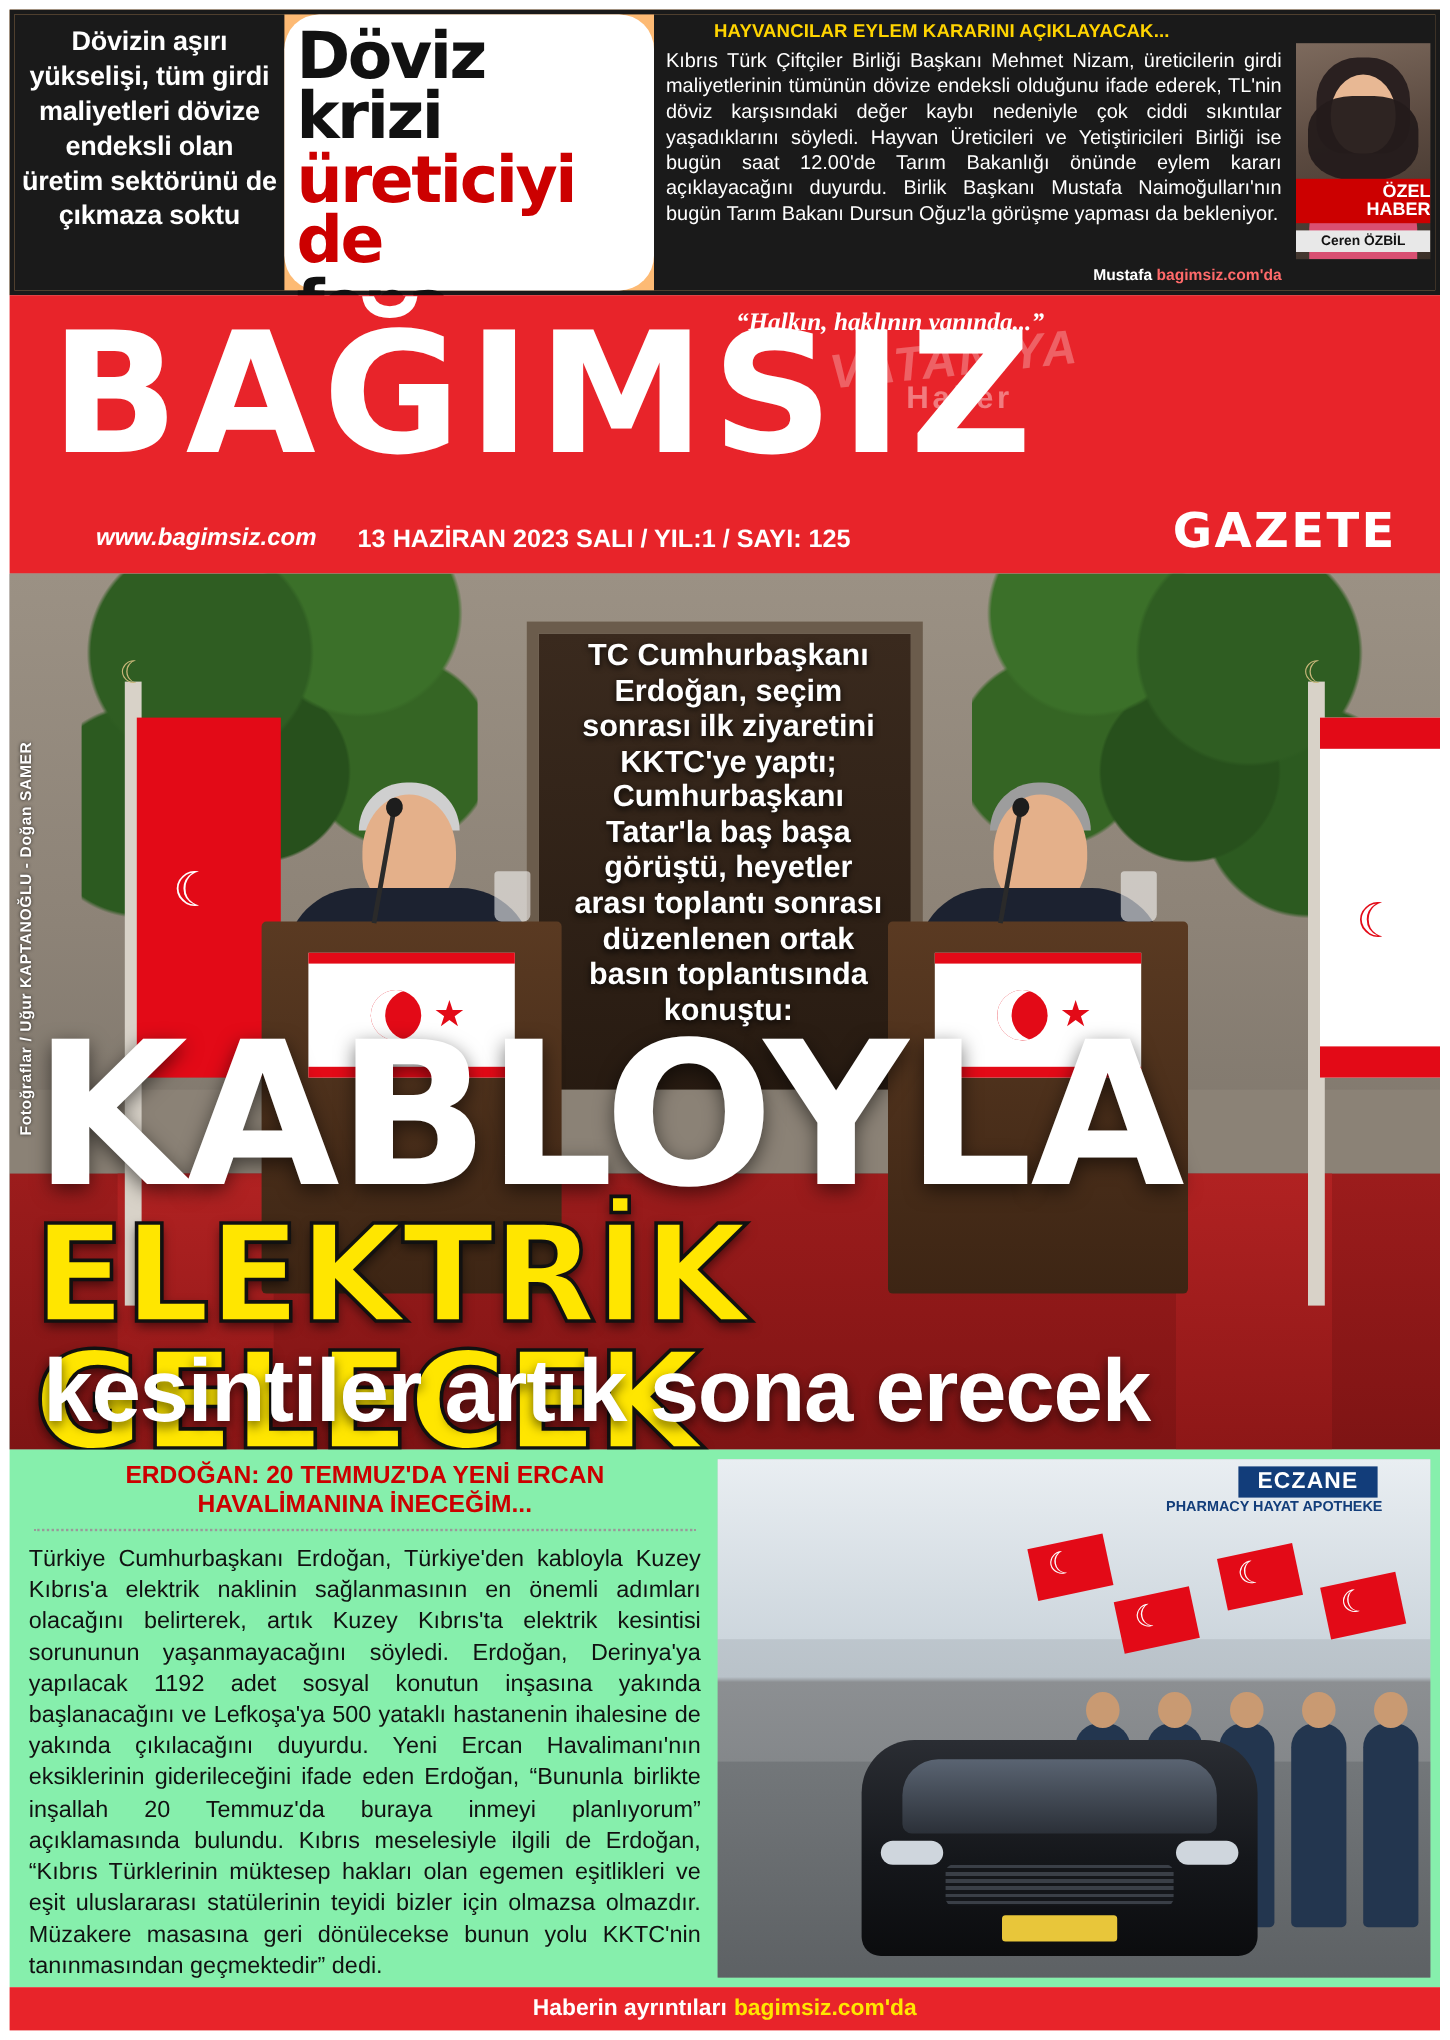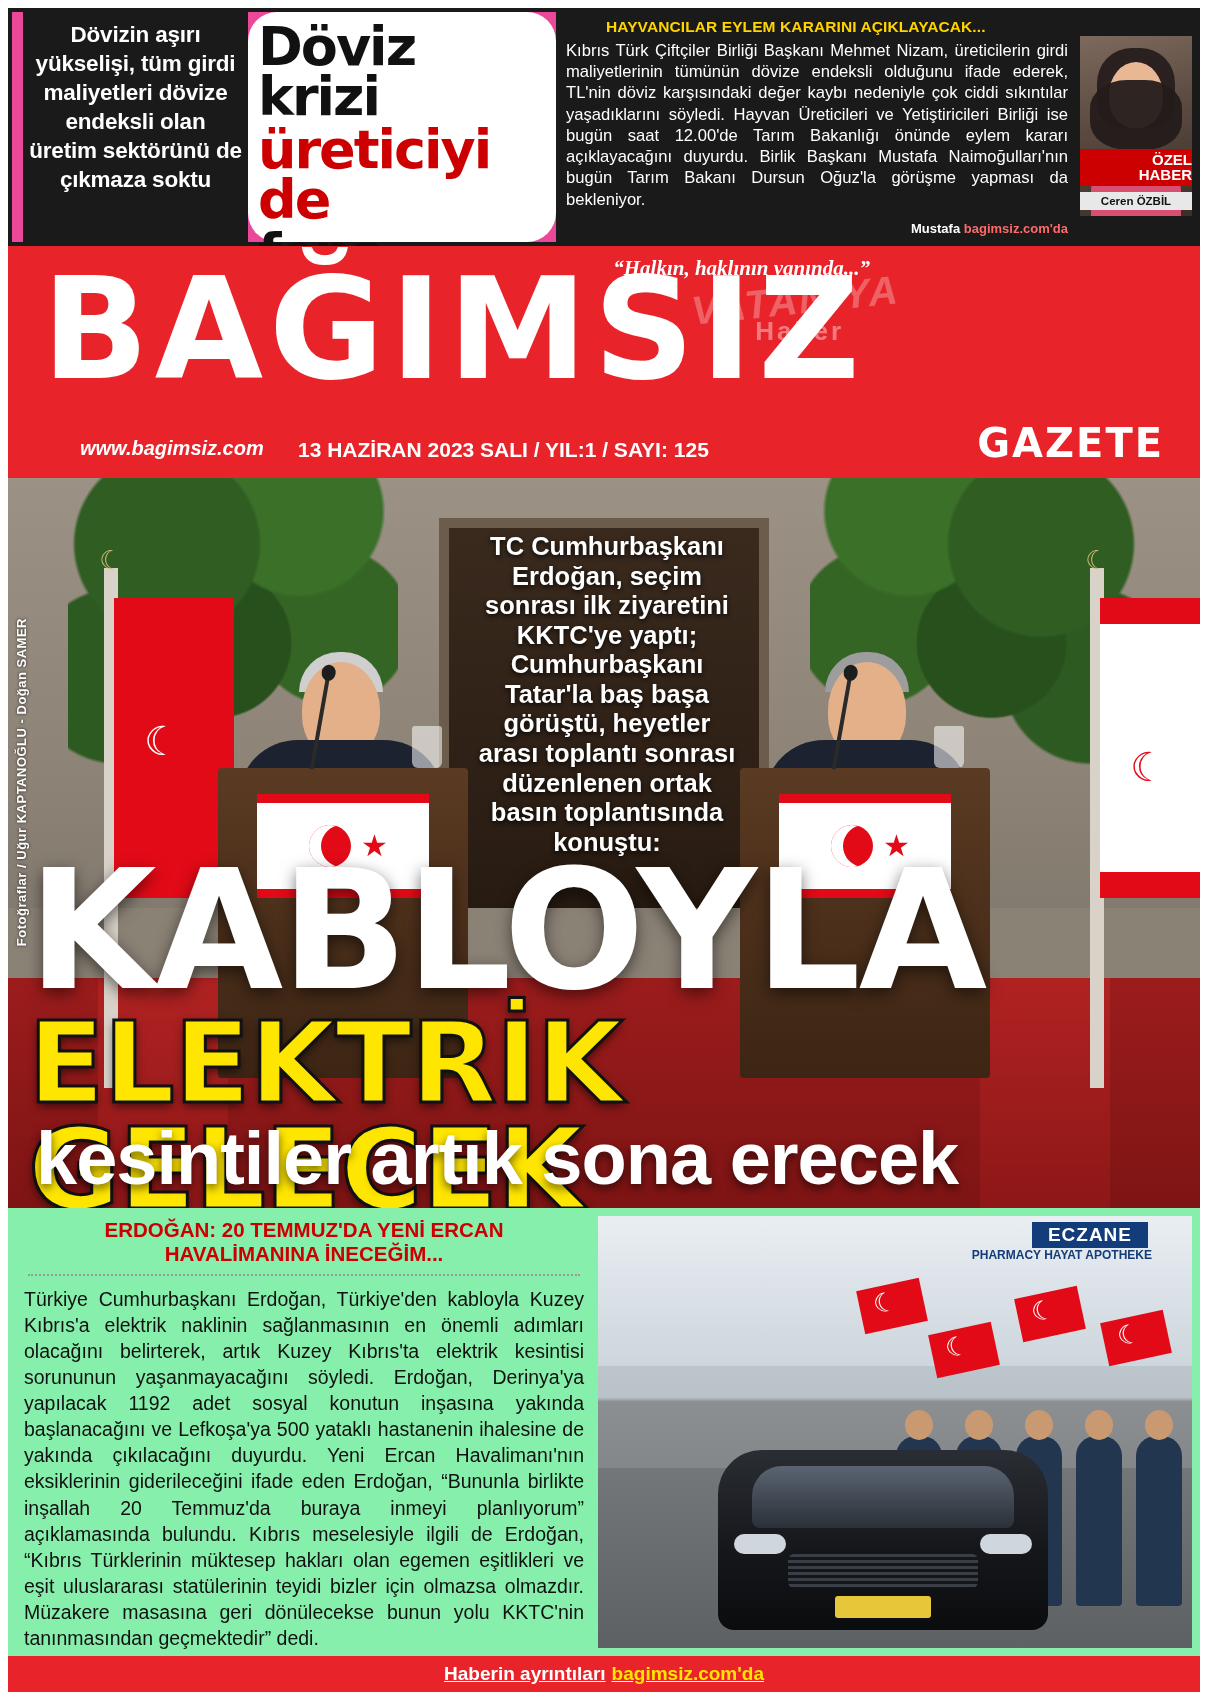--- a/index.html
+++ b/index.html
@@ -14,24 +14,23 @@
     height: 1700px;
     background: #fff;
     overflow: hidden;
   }
 
   
   .topstrip {
     position: absolute;
     top: 8px; left: 8px;
     width: 1192px; height: 238px;
-    background: #ec4899;
+    background: #fdba74;
     display: flex;
     border: 4px solid #1a1a1a;
-    padding-left: 11px;
   }
   .ts-left {
     width: 225px;
     background: #1a1a1a;
     color: #ffffff;
     padding: 8px 6px 6px 6px;
     display: flex;
     align-items: flex-start;
     justify-content: center;
   }
@@ -519,21 +518,20 @@
     position: absolute;
     left: 8px; bottom: 8px;
     width: 1192px; height: 36px;
     background: #e8242a;
     color: #ffffff;
     display: flex;
     align-items: center;
     justify-content: center;
     font-size: 19px;
     font-weight: bold;
-    text-decoration: underline;
   }
   .footer .site { color: #ffe600; margin-left: 6px; }
 </style>
 </head>
 <body>
 
 <div class="page">
 
   <div class="topstrip">
 

